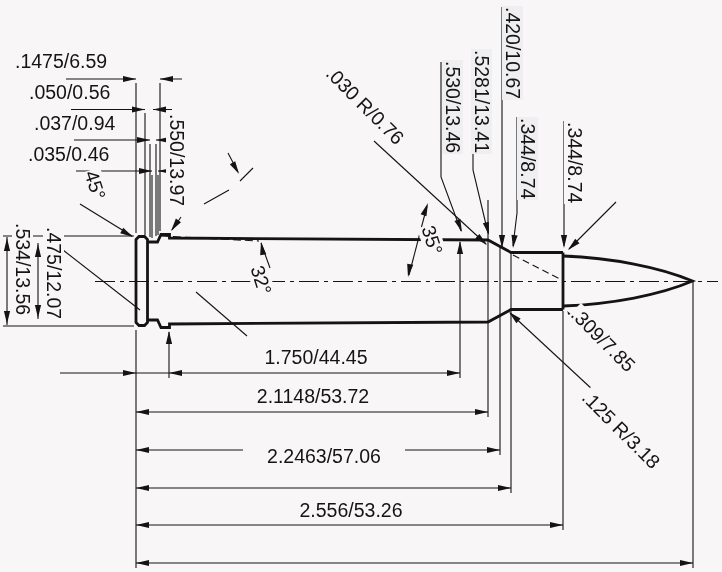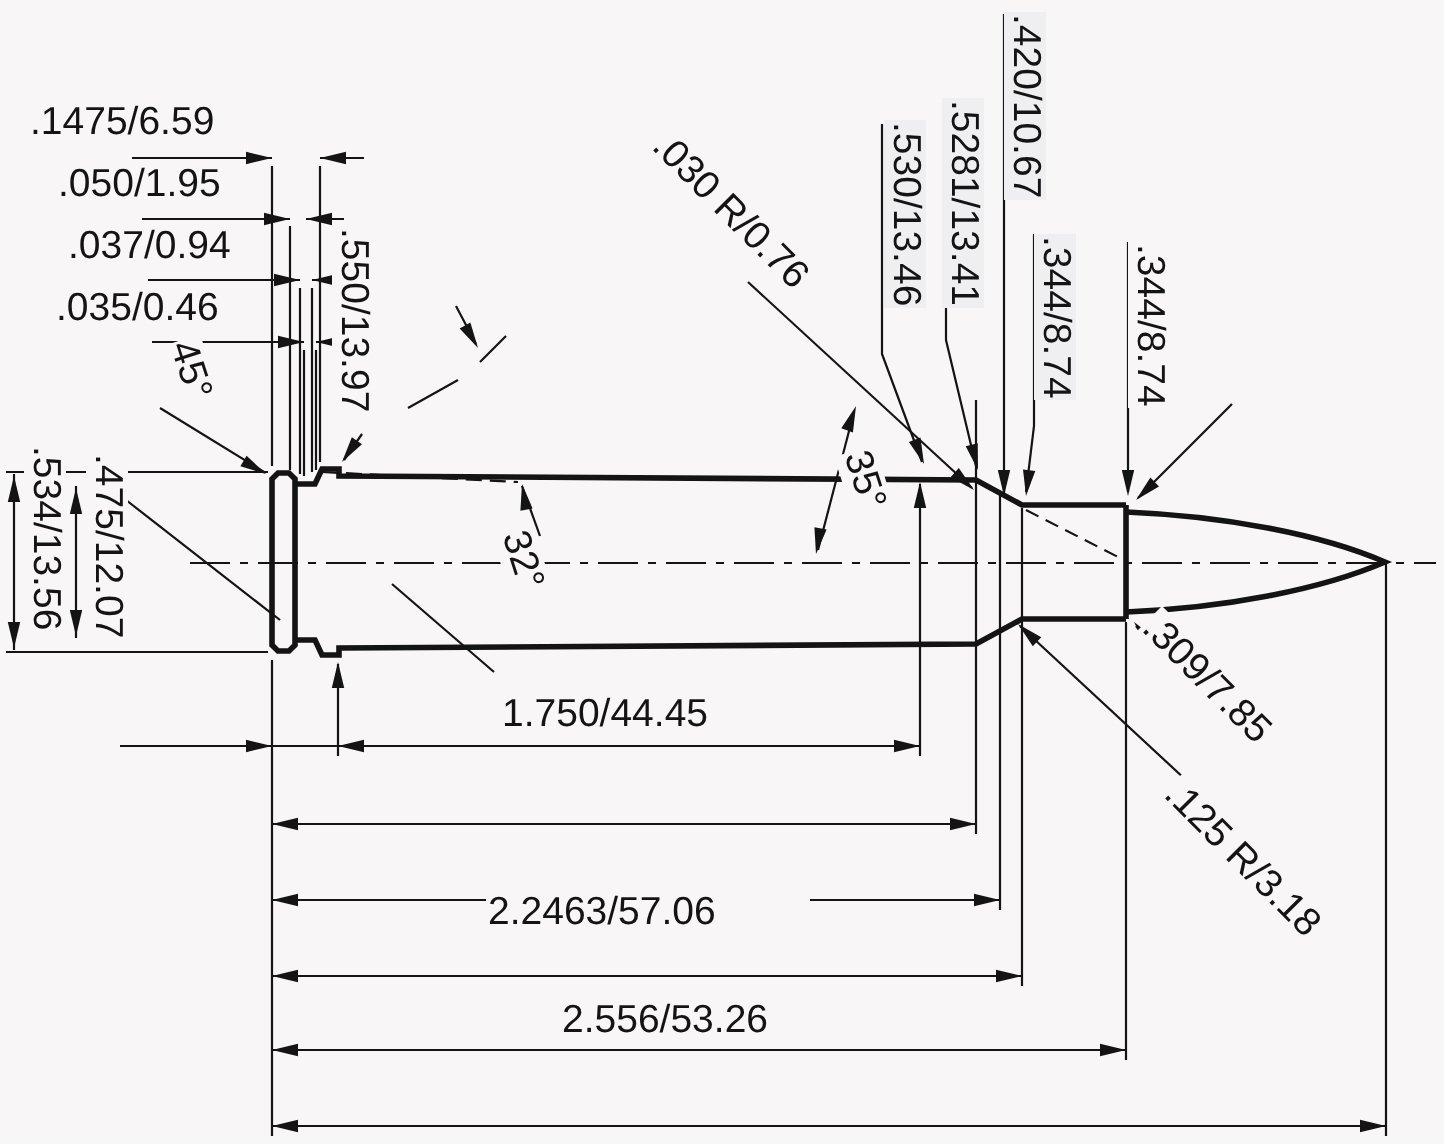--- a/index.html
+++ b/index.html
@@ -7,21 +7,21 @@
     position:relative;width:722px;height:572px;
     background:#f8f6f7;overflow:hidden;
     font-family:"Liberation Sans",sans-serif;
   }
   #drawing{position:absolute;left:0;top:0;}
   .lbl{
     position:absolute;
     font-size:19.5px;line-height:21px;color:#141414;
     white-space:nowrap;background:#f8f6f7;padding:0 1px;
   }
-  .ctr{text-align:left;}
+  .ctr{text-align:center;}
   .rot90{transform:rotate(90deg);transform-origin:0 0;}
   .rot45{transform:rotate(45deg);transform-origin:0 0;}
   .rot72{transform:rotate(72deg);transform-origin:0 0;}
   .gray{background:#efeef0;}
 </style>
 </head>
 <body>
 
 <div id="stage">
 
@@ -122,25 +122,26 @@
         <path d="M0,0 l-13,-3.1 v6.2 z" transform="translate(509,312) rotate(-137)"></path>
         <path d="M0,0 l-13,-3.1 v6.2 z" transform="translate(428,203) rotate(-70)"></path>
         <path d="M0,0 l-13,-3.1 v6.2 z" transform="translate(408,277) rotate(100)"></path>
         <path d="M0,0 l-13,-3.1 v6.2 z" transform="translate(261,242) rotate(-100)"></path>
         <path d="M0,0 l-13,-3.1 v6.2 z" transform="translate(239,174) rotate(60)"></path>
       </g>
     </g>
   </svg>
 
   <div class="lbl" style="left:14px;top:51px">.1475/6.59</div>
-  <div class="lbl" style="left:28px;top:82px">.050/1.95</div>
+  <div class="lbl" style="left:28px;top:82px">.050/0.56</div>
   <div class="lbl" style="left:33px;top:113px">.037/0.94</div>
   <div class="lbl" style="left:27px;top:144px">.035/0.46</div>
 
   <div class="lbl ctr" style="left:250px;top:347px;width:130px">1.750/44.45</div>
+  <div class="lbl ctr" style="left:232px;top:386px;width:160px">2.1148/53.72</div>
   <div class="lbl ctr" style="left:243px;top:446px;width:160px">2.2463/57.06</div>
   <div class="lbl ctr" style="left:280px;top:500px;width:140px">2.556/53.26</div>
 
   <div class="lbl rot90" style="left:33px;top:222px">.534/13.56</div>
   <div class="lbl rot90" style="left:64px;top:226px">.475/12.07</div>
   <div class="lbl rot90" style="left:187px;top:113px">.550/13.97</div>
   <div class="lbl rot90 gray" style="left:463px;top:60px">.530/13.46</div>
   <div class="lbl rot90 gray" style="left:492px;top:49px">.5281/13.41</div>
   <div class="lbl rot90 gray" style="left:523px;top:6px">.420/10.67</div>
   <div class="lbl rot90 gray" style="left:538px;top:117px">.344/8.74</div>

